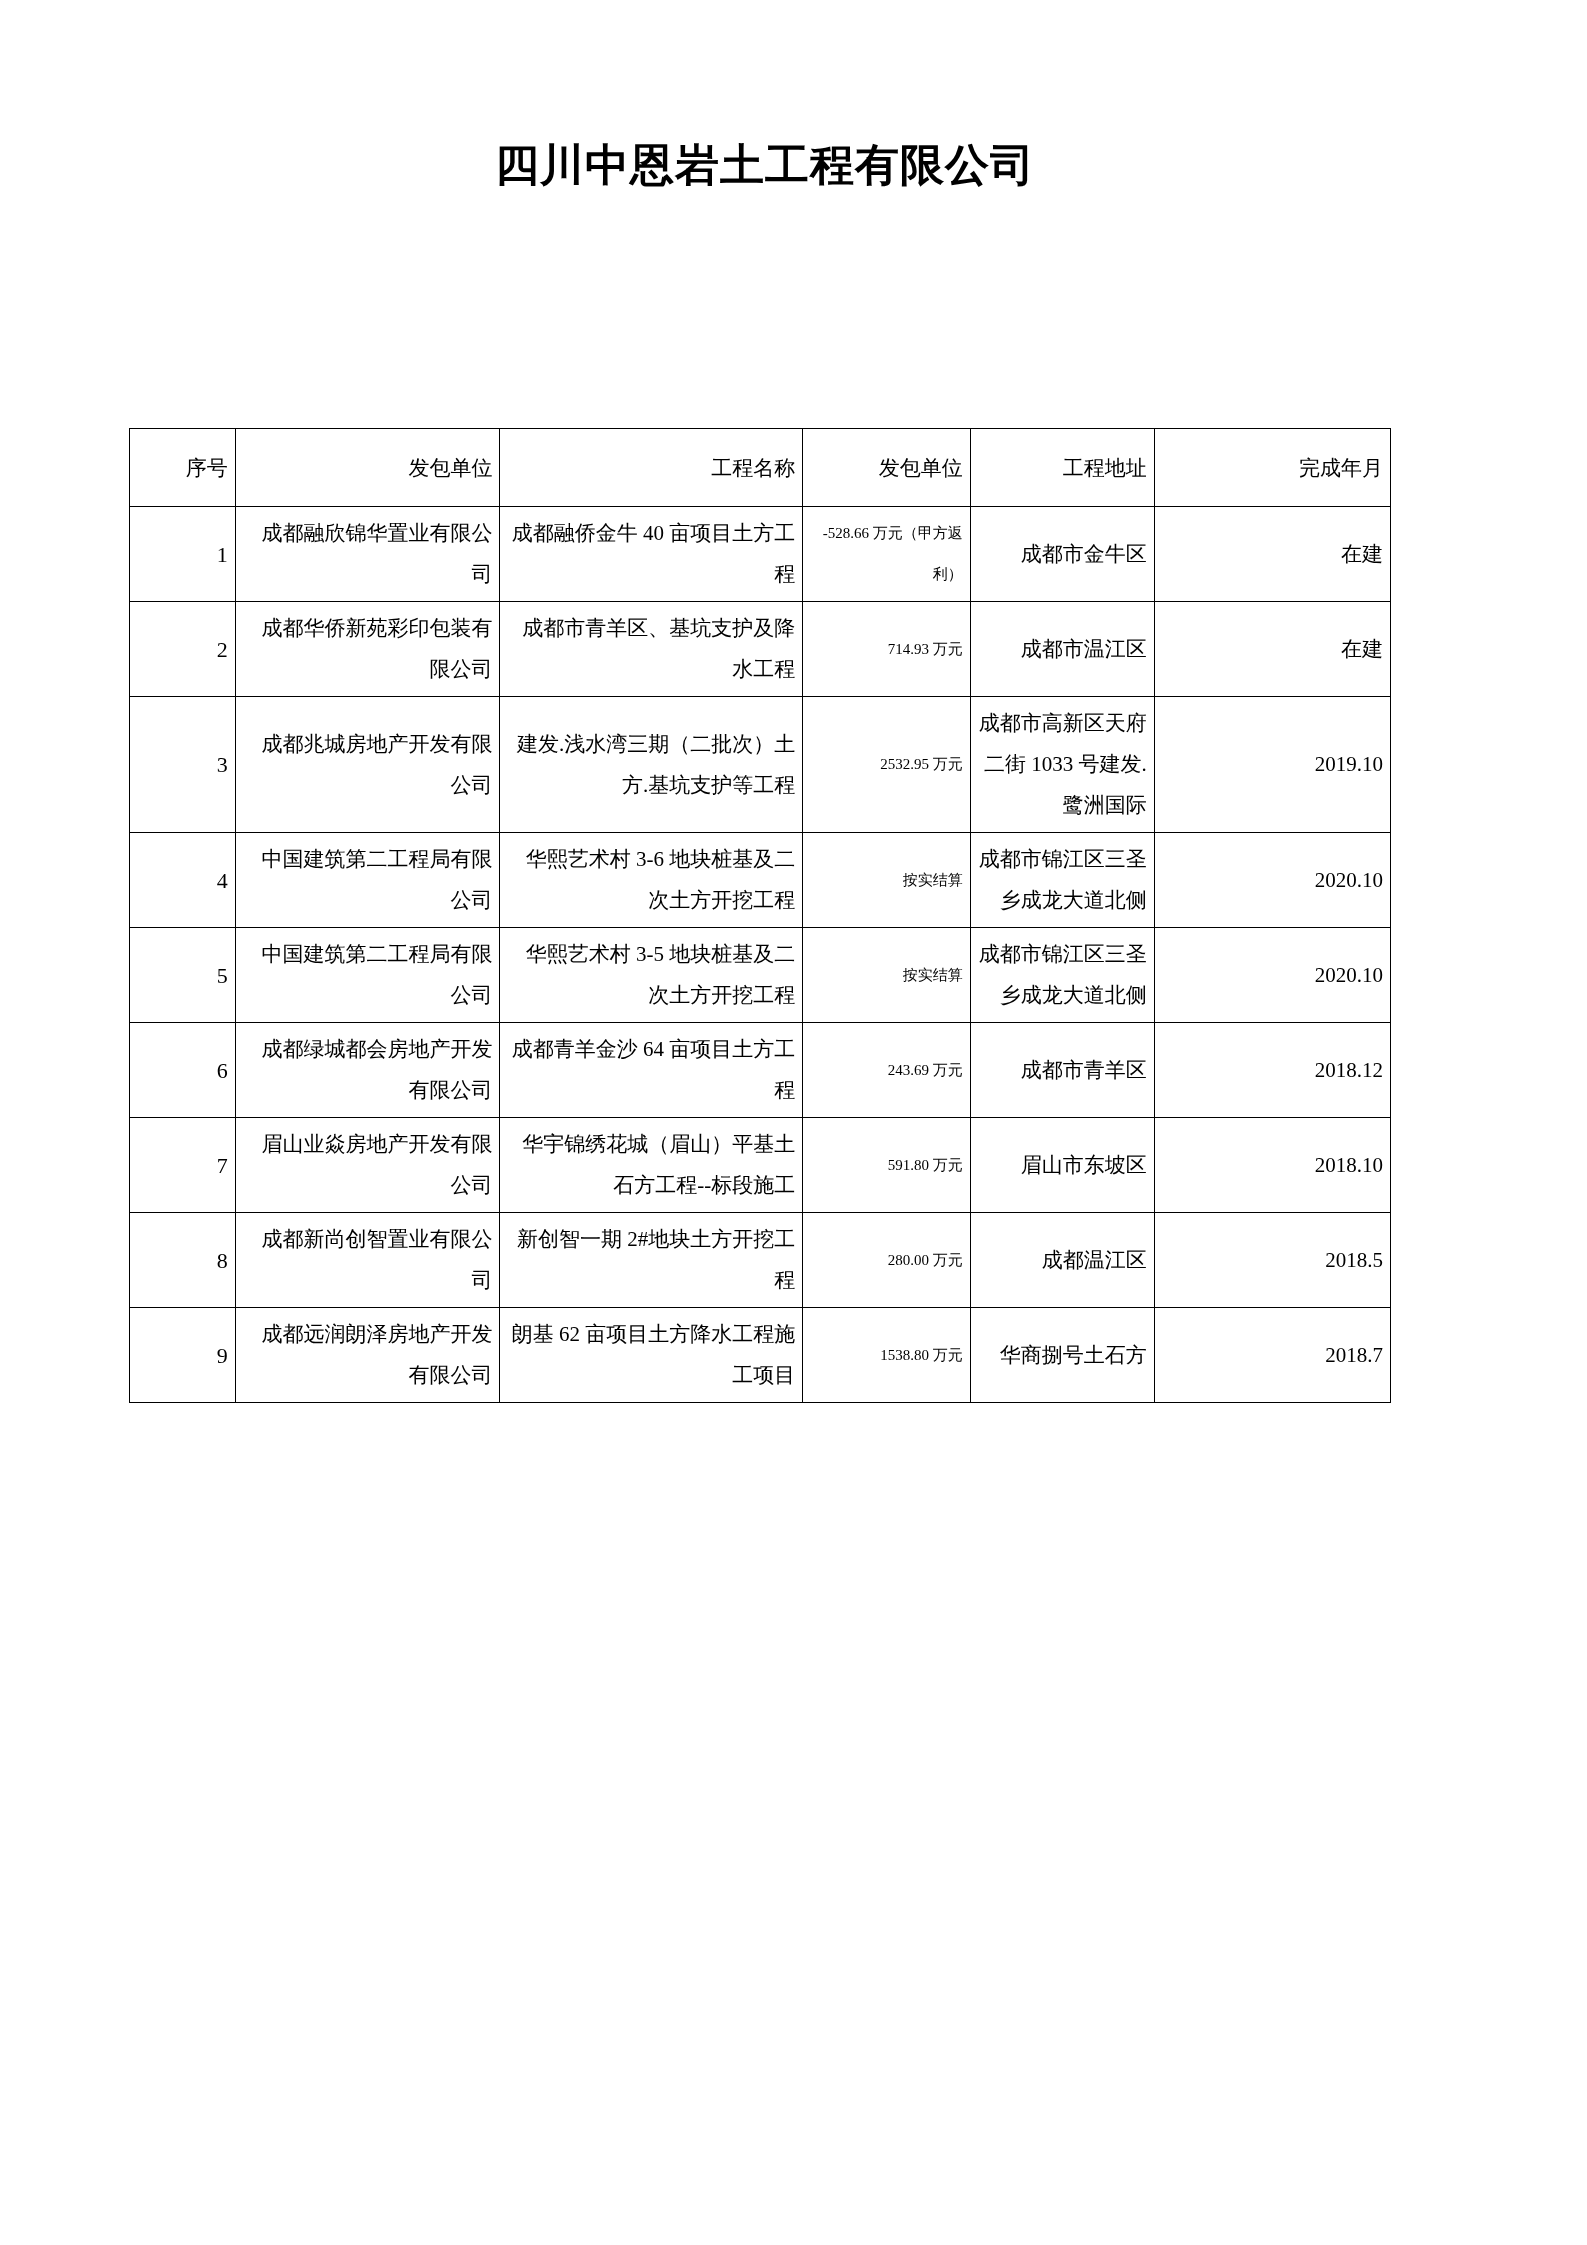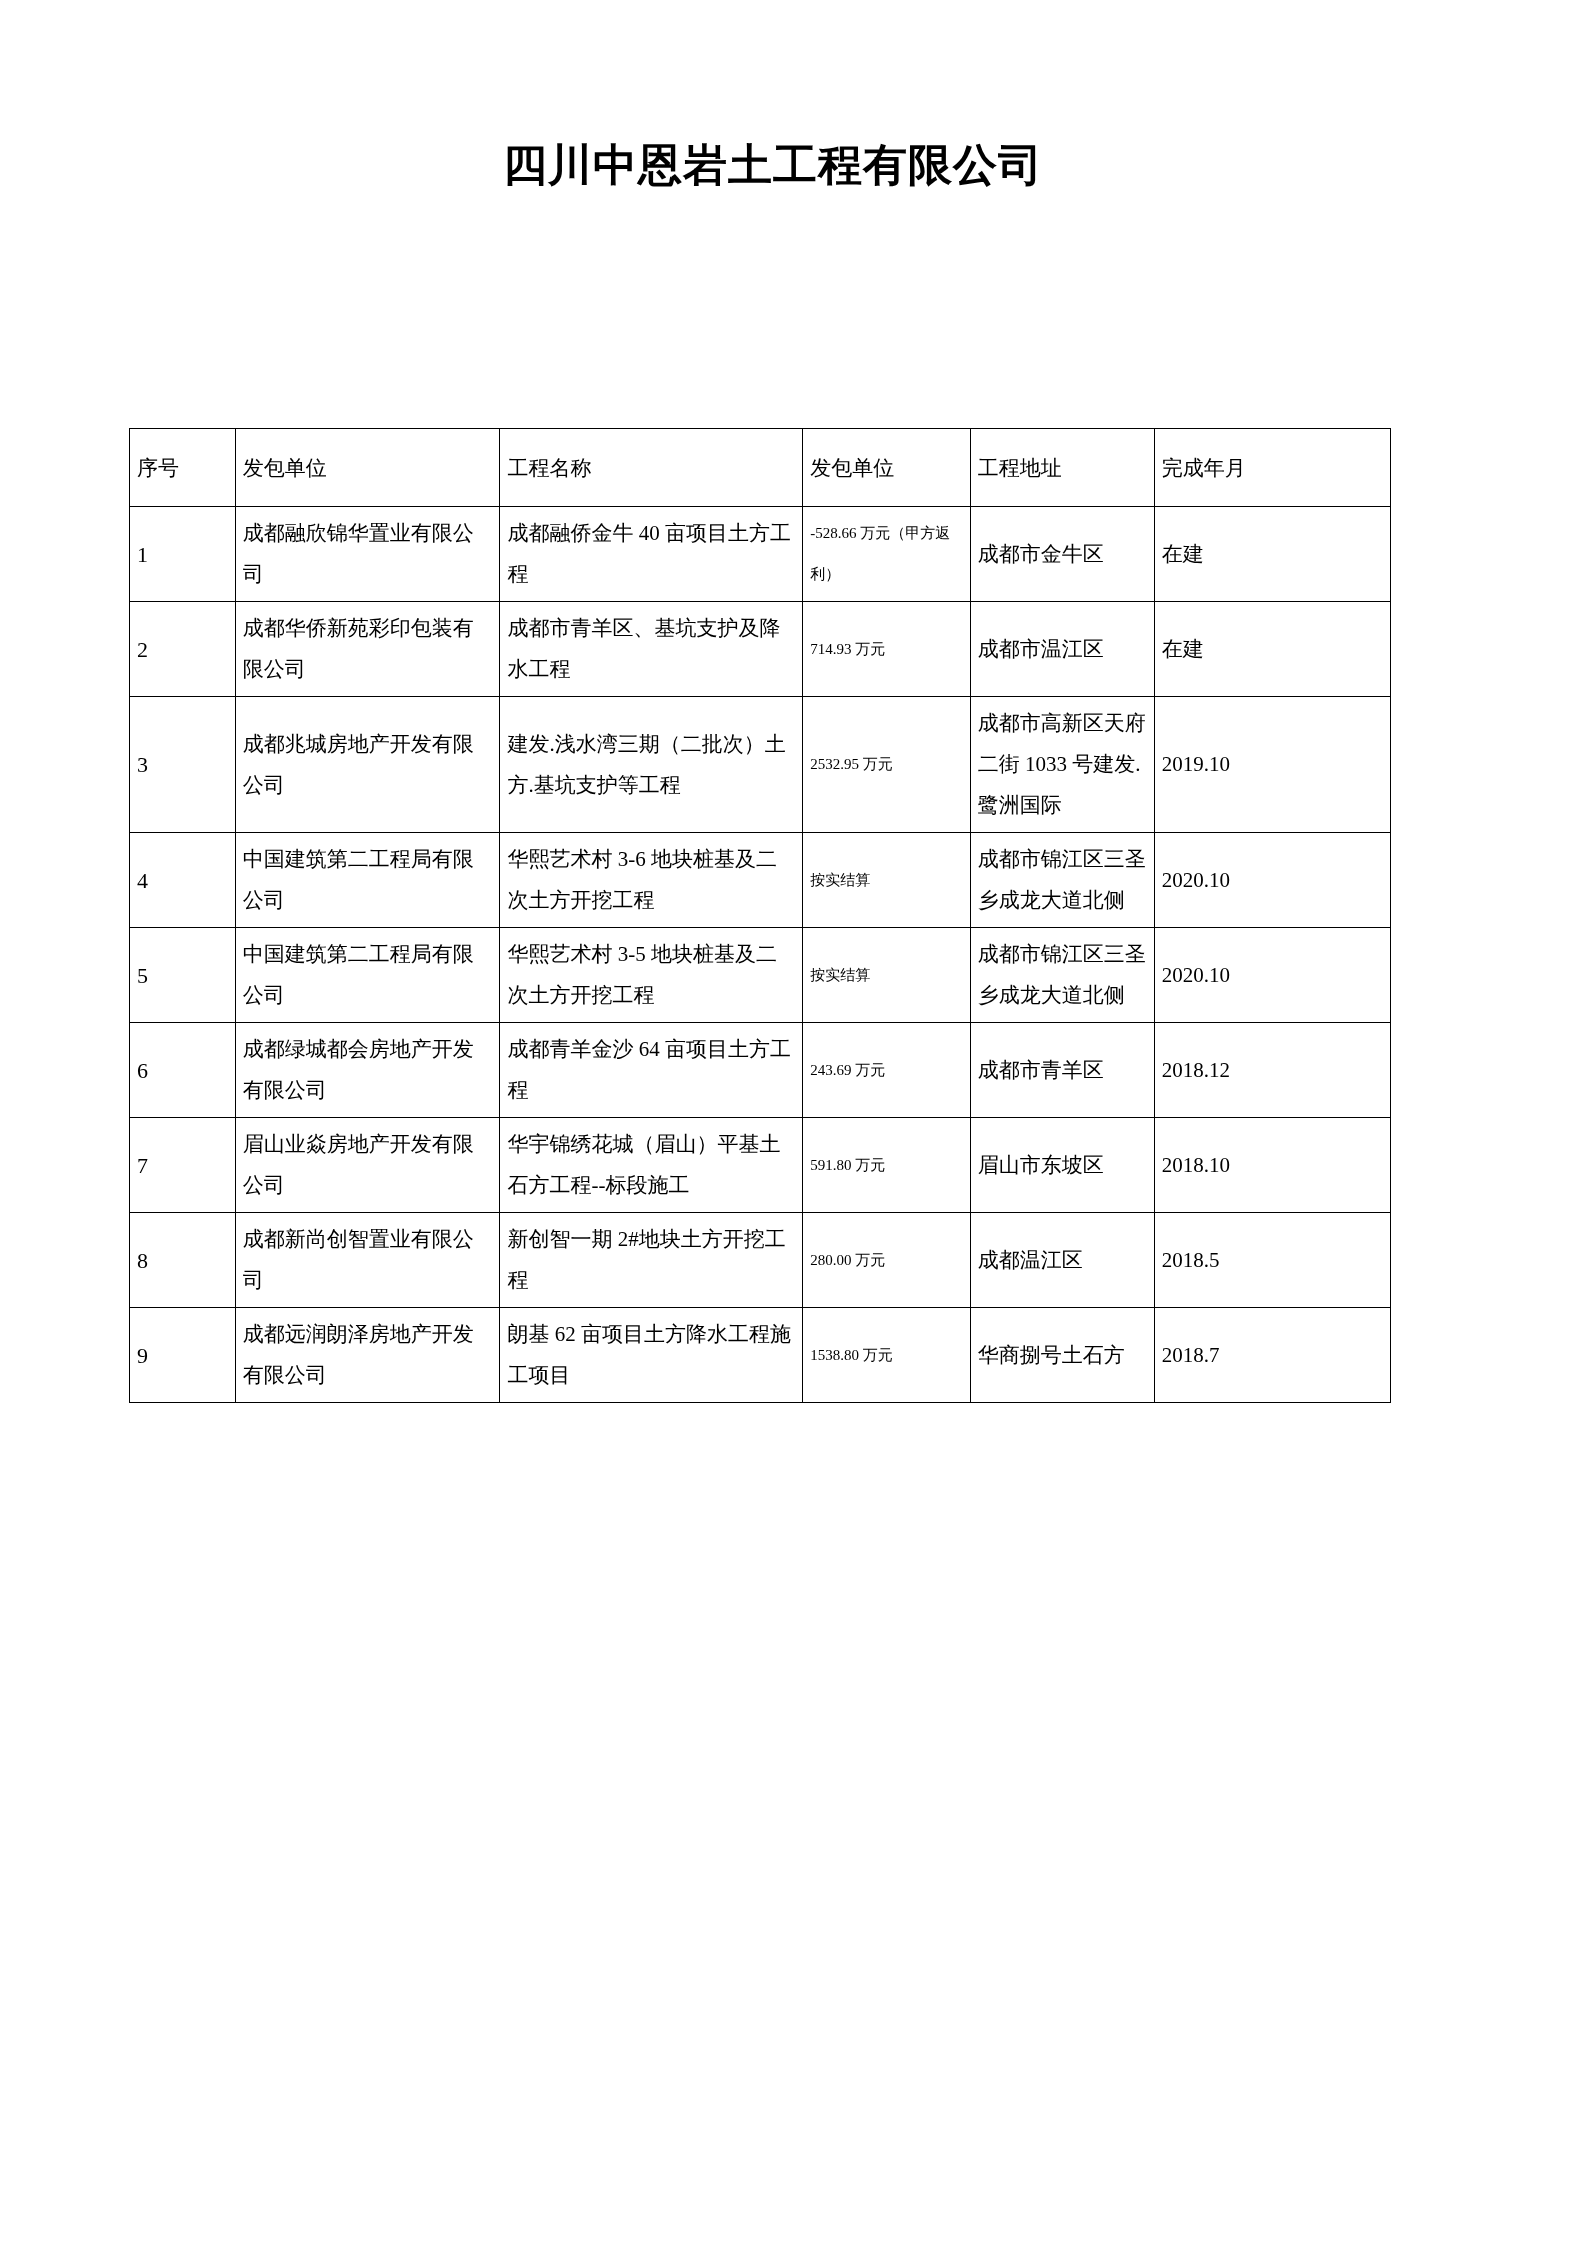--- a/index.html
+++ b/index.html
@@ -21,21 +21,21 @@
     height: 2245px;
     background: #ffffff;
     box-sizing: border-box;
     padding: 0;
     overflow: hidden;
   }
 
   
   .doc-title {
     position: absolute;
-    left: 8px;
+    left: 0;
     top: 132px;
     width: 1530px;
     text-align: center;
   }
   .doc-title .title-line {
     display: block;
     font-family: "Liberation Sans", "DejaVu Sans", sans-serif;
     font-weight: bold;
     font-size: 44px;
     line-height: 66px;
@@ -60,21 +60,21 @@
   table.perf-table col.c-idx     { width: 89px; }
   table.perf-table col.c-client  { width: 223px; }
   table.perf-table col.c-project { width: 255px; }
   table.perf-table col.c-amount  { width: 141px; }
   table.perf-table col.c-addr    { width: 155px; }
   table.perf-table col.c-date    { width: 199px; }
 
   table.perf-table th,
   table.perf-table td {
     border: 1px solid #000000;
-    text-align: left;
+    text-align: right;
     vertical-align: middle;
     padding: 6px 7px;
     font-size: 21px;
     line-height: 40px;
     font-family: "Liberation Serif", "DejaVu Serif", serif;
     color: #000000;
     word-break: break-all;
     box-sizing: border-box;
   }
   table.perf-table th {

